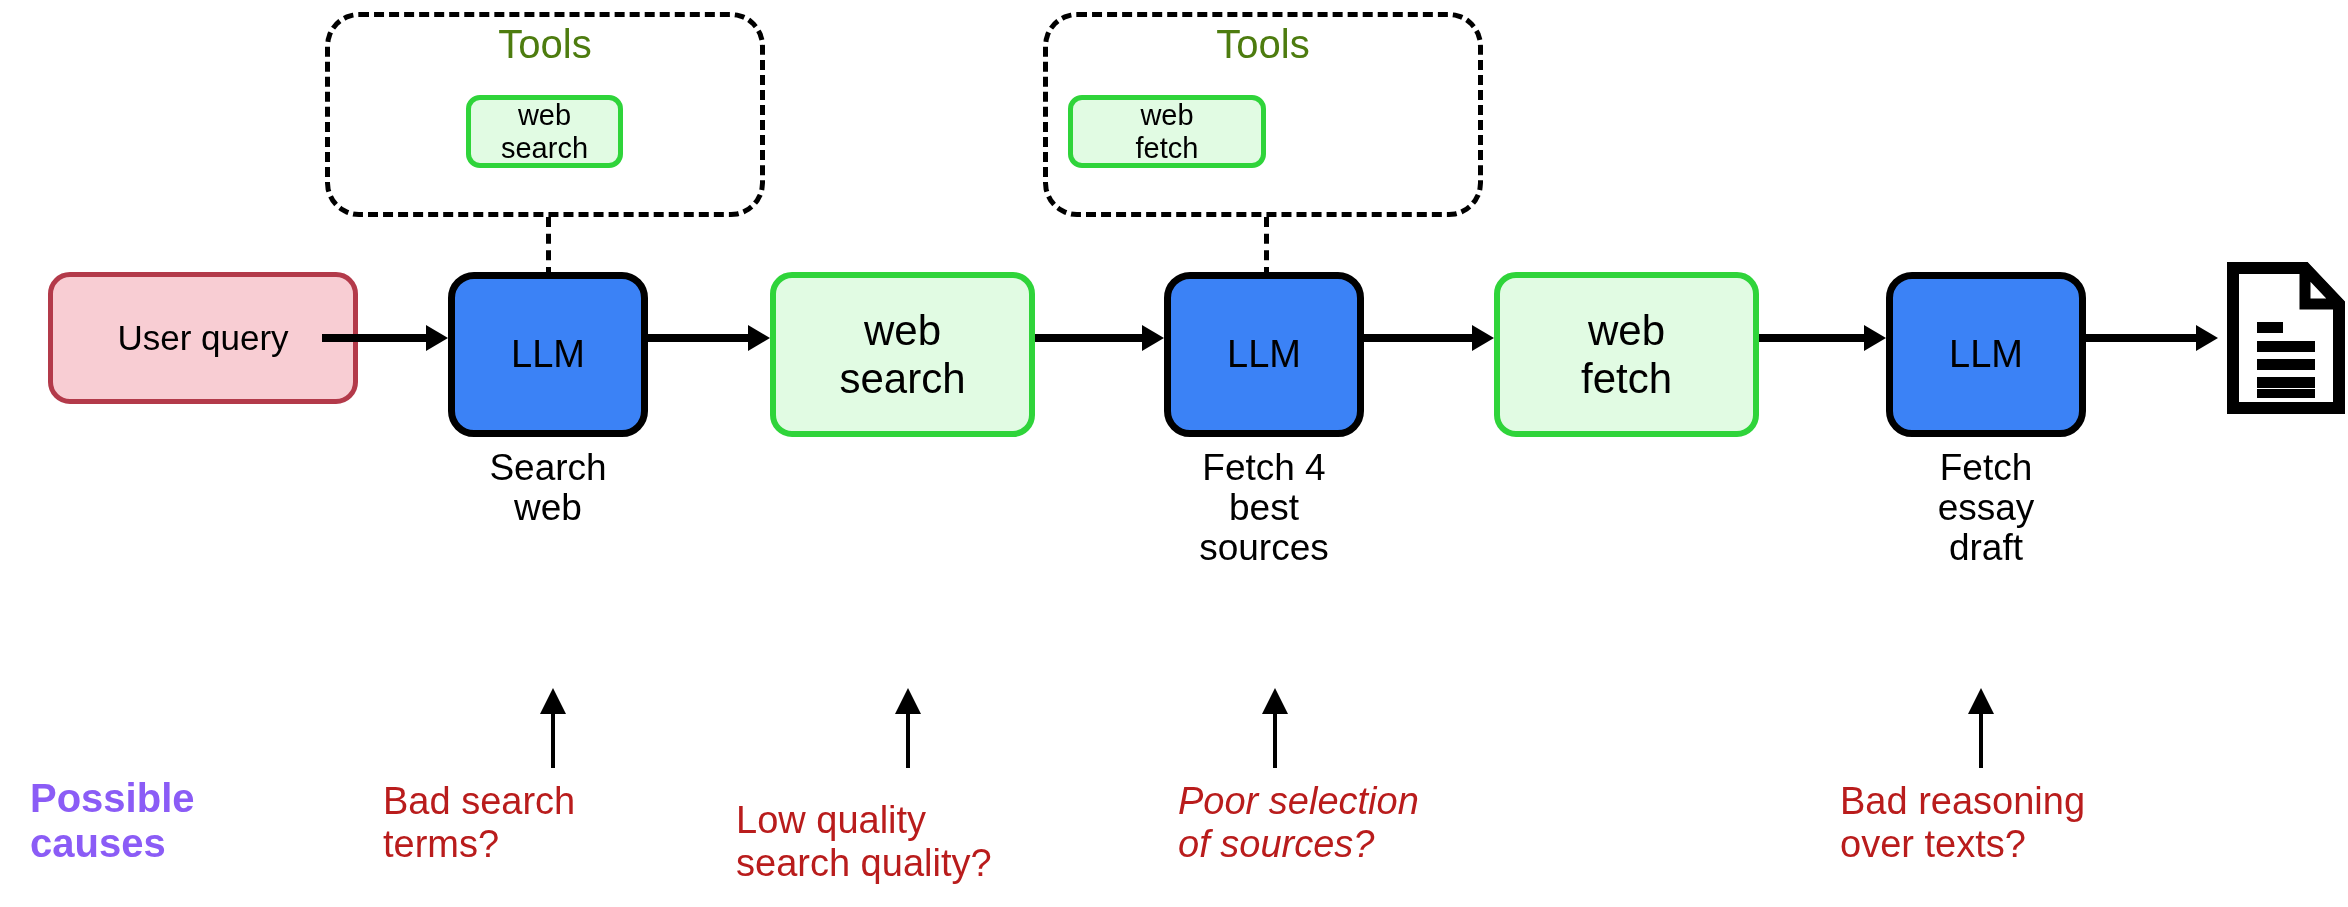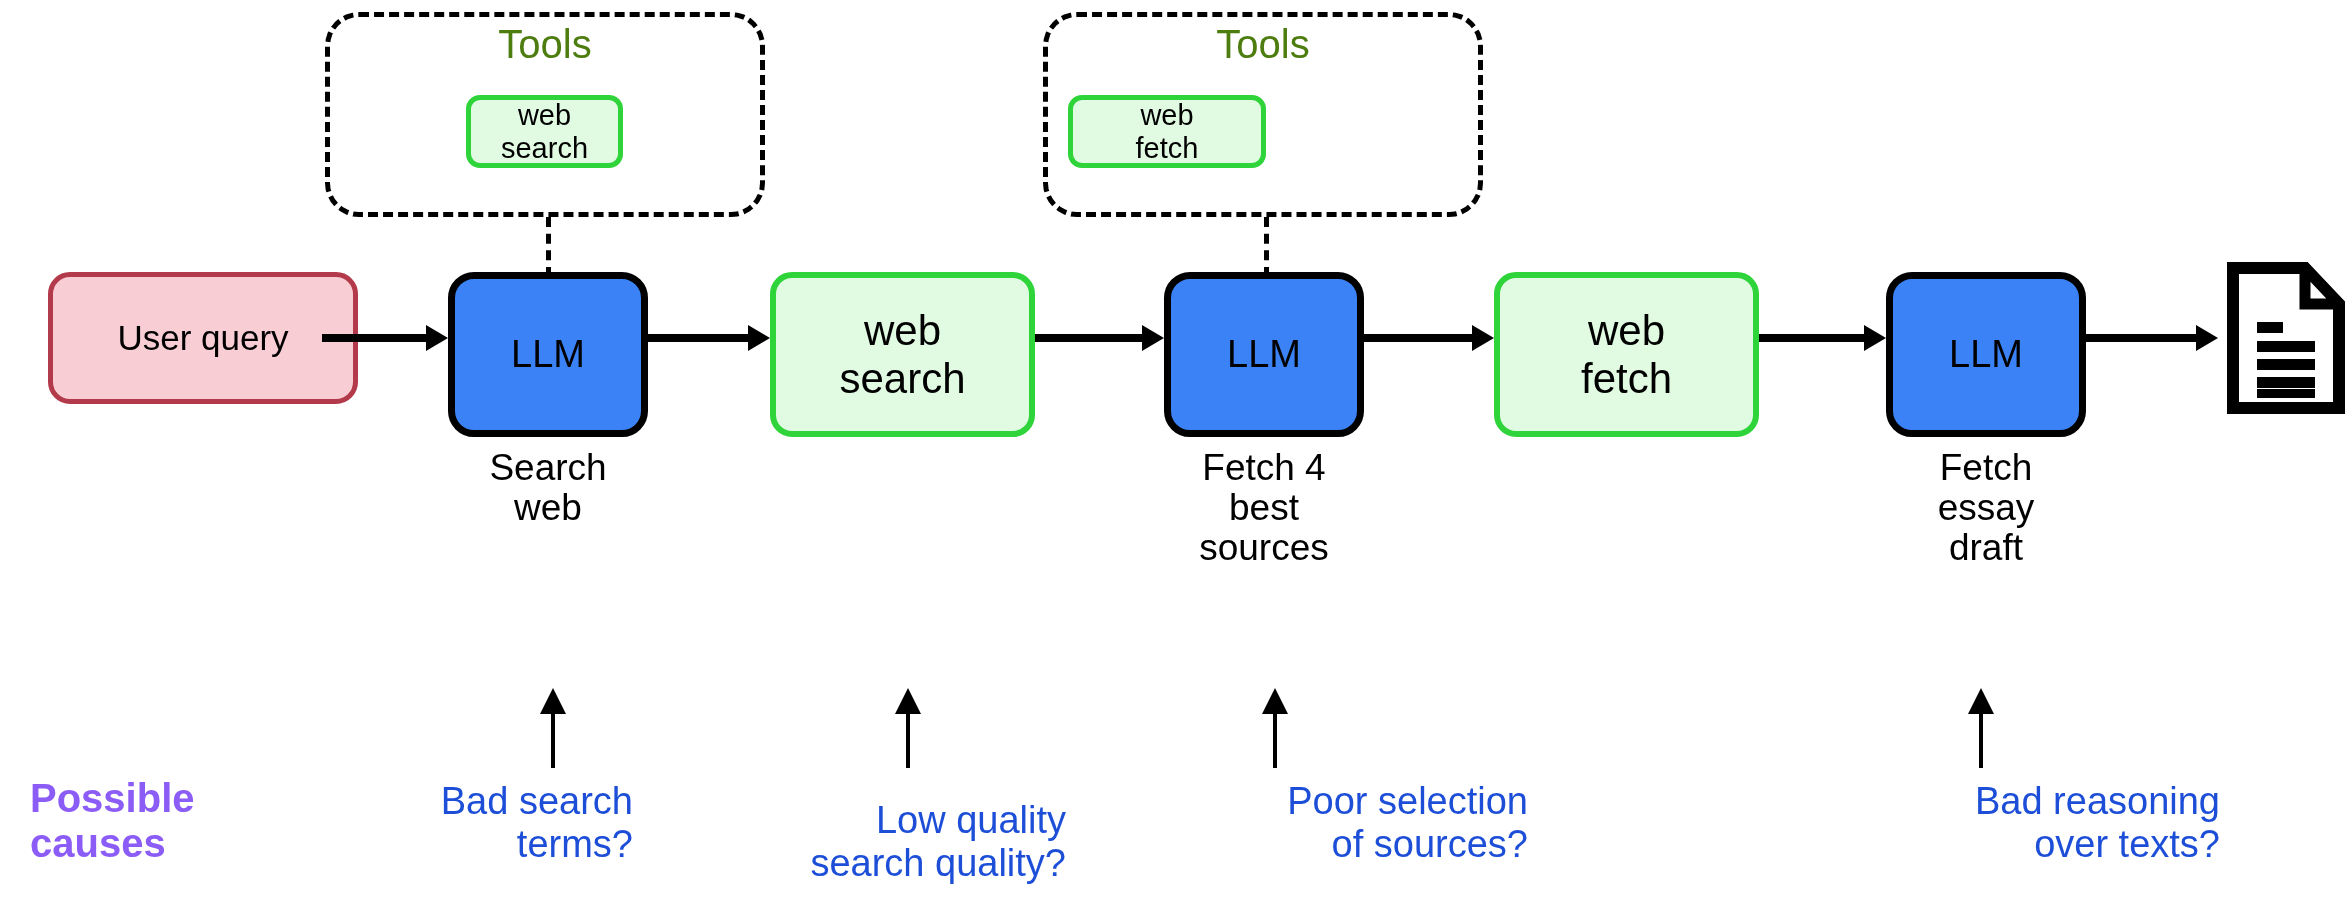--- a/index.html
+++ b/index.html
@@ -130,22 +130,22 @@
     height: 0;
     border-left: 13px solid transparent;
     border-right: 13px solid transparent;
     border-bottom: 26px solid #000000;
   }
   
   .cause-label {
     position: absolute;
     font-size: 38px;
     line-height: 1.12;
-    color: #1d4ed8;
-    text-align: right;
+    color: #b91c1c;
+    text-align: left;
   }
   .causes-heading {
     position: absolute;
     font-size: 40px;
     font-weight: bold;
     line-height: 1.12;
     color: #8b5cf6;
     text-align: left;
   }
   
@@ -284,21 +284,21 @@
   </div>
   <div class="cause-label" style="left:736px; top:780px; width:330px;margin-top:19px;">
     <span>Low quality</span><br>
     <span>search quality?</span>
   </div>
 
   <div class="up-arrow" style="left:1275px; top:688px; height:80px;">
     <div class="head"></div>
     <div class="shaft" style="top:20px; height:60px;"></div>
   </div>
-  <div class="cause-label" style="left:1178px; top:780px; width:350px;">
+  <div class="cause-label" style="left:1178px; top:780px; width:350px;font-style:italic;">
     <span>Poor selection</span><br>
     <span>of sources?</span>
   </div>
 
   <div class="up-arrow" style="left:1981px; top:688px; height:80px;">
     <div class="head"></div>
     <div class="shaft" style="top:20px; height:60px;"></div>
   </div>
   <div class="cause-label" style="left:1840px; top:780px; width:380px;">
     <span>Bad reasoning</span><br>

